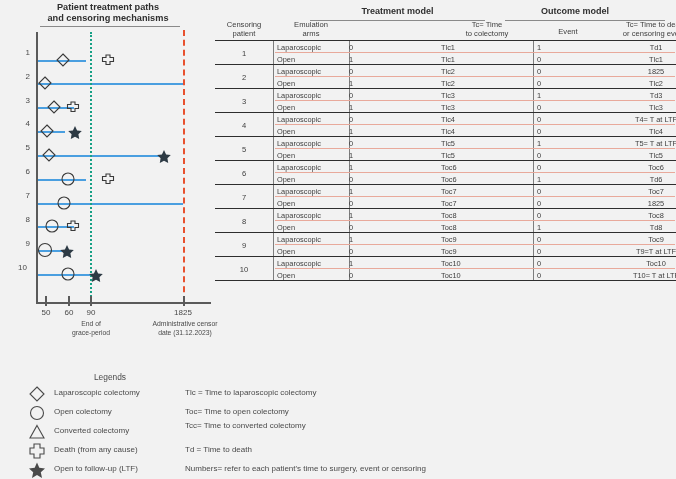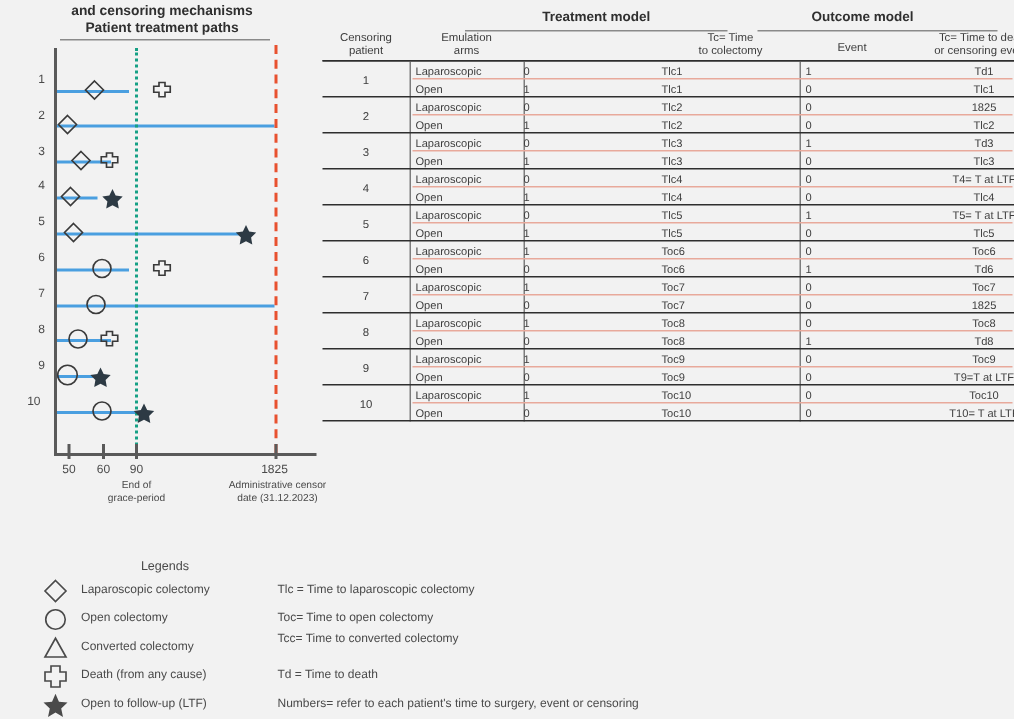--- a/index.html
+++ b/index.html
@@ -57,22 +57,22 @@
   .cell{position:absolute;font-size:7.4px;color:#3d3d3d;}
   .c-center{text-align:center;}
   .pnum{position:absolute;font-size:7.6px;color:#3d3d3d;text-align:center;width:26px;}
 </style>
 </head>
 <body>
 
 <div class="abs" id="left-panel">
 
   <div class="abs" id="chart-title">
+    <div>Patient treatment paths</div>
     <div>and censoring mechanisms</div>
-    <div>Patient treatment paths</div>
   </div>
   <div class="abs" id="chart-title-rule"></div>
 
   <div class="abs" id="y-axis"></div>
   <div class="abs" id="x-axis"></div>
 
   <div class="ylabel" style="left:14px;top:48px;">1</div>
   <div class="ylabel" style="left:14px;top:72px;">2</div>
   <div class="ylabel" style="left:14px;top:96px;">3</div>
   <div class="ylabel" style="left:14px;top:119px;">4</div>

